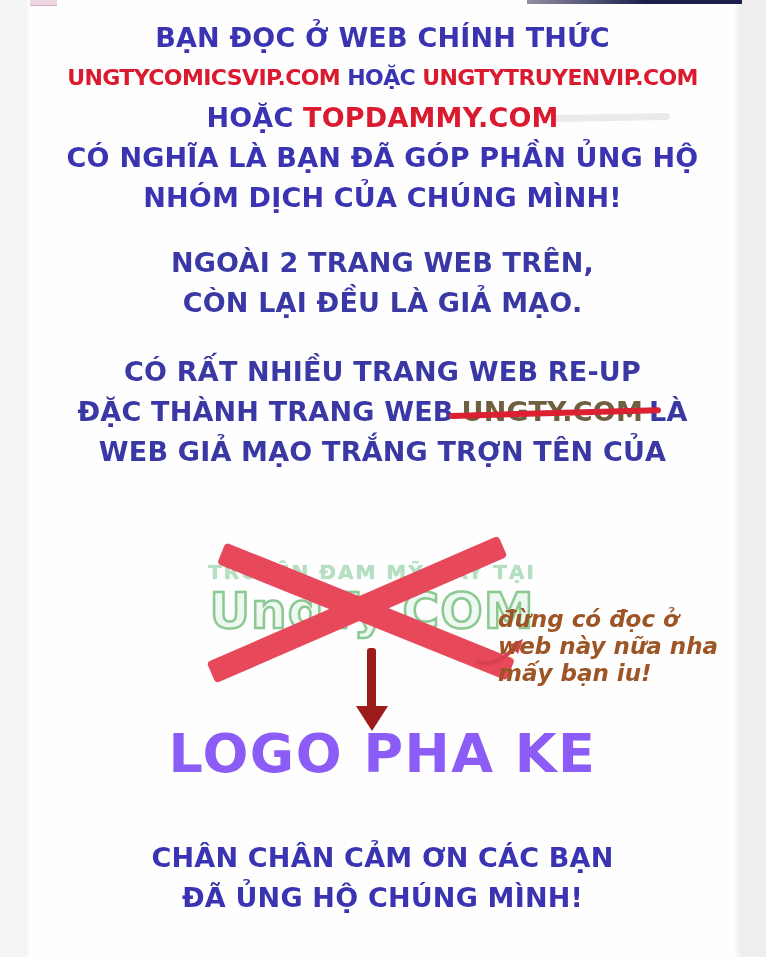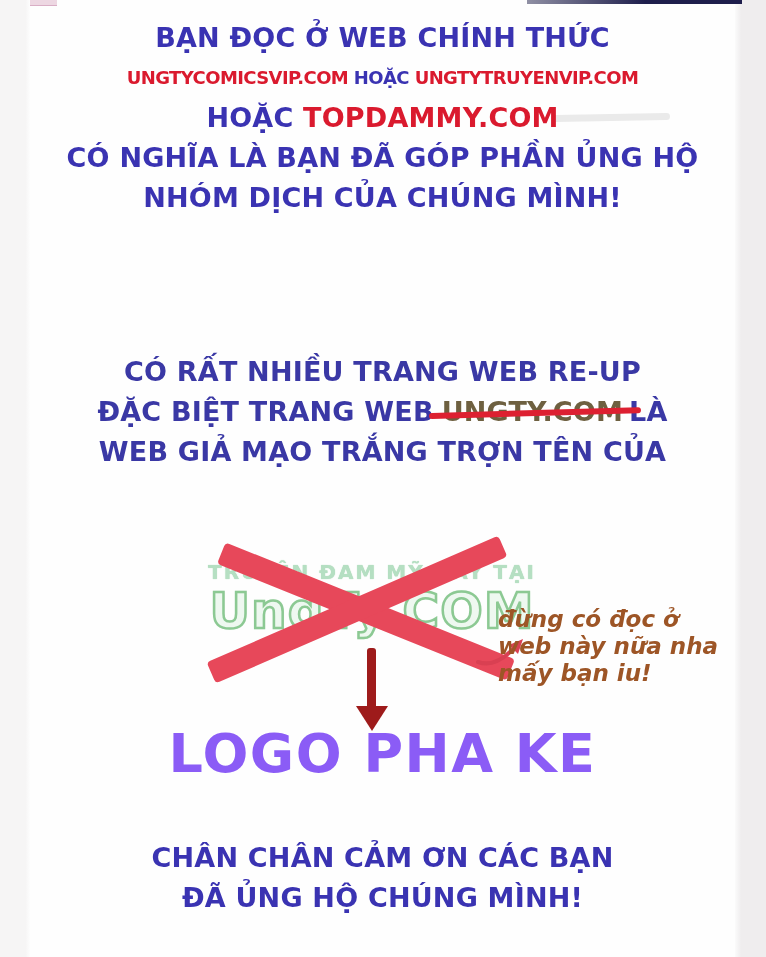--- a/index.html
+++ b/index.html
@@ -29,21 +29,21 @@
     background: #edd7e2; border-bottom: 1px solid #d9aec5;
   }
   .smudge {
     position: absolute; left: 552px; top: 114px; width: 118px; height: 7px;
     background: #eaeaea; border-radius: 4px; transform: rotate(-1deg);
   }
 
   .center-block { position: absolute; left: 30px; width: 705px; text-align: center; }
 
   .h-line { font-size: 27px; line-height: 40px; letter-spacing: 0.2px; white-space: nowrap; }
-  .h-line.domains { font-size: 18px; letter-spacing: -0.6px; text-align: center; }
+  .h-line.domains { font-size: 22px; letter-spacing: -0.6px; text-align: center; }
   .blue  { color: #3a33b2; }
   .navy  { color: #3a38a5; }
   .red   { color: #da1a2e; }
 
   .header  { top: 18px; }
   .notice  { top: 243px; }
   .warning { top: 352px; }
 
   .struck {
     position: relative; color: #6e6040; margin: 0 6px 0 8px; display: inline-block;
@@ -114,25 +114,29 @@
       <span class="red">UNGTYTRUYENVIP.COM</span>
     </div>
     <div class="h-line">
       <span class="blue">HOẶC </span>
       <span class="red">TOPDAMMY.COM</span>
     </div>
     <div class="h-line blue">CÓ NGHĨA LÀ BẠN ĐÃ GÓP PHẦN ỦNG HỘ</div>
     <div class="h-line blue">NHÓM DỊCH CỦA CHÚNG MÌNH!</div>
   </div>
 
+  <div class="center-block notice">
+    <div class="h-line navy">NGOÀI 2 TRANG WEB TRÊN,</div>
+    <div class="h-line navy">CÒN LẠI ĐỀU LÀ GIẢ MẠO.</div>
+  </div>
 
   <div class="center-block warning">
     <div class="h-line navy">CÓ RẤT NHIỀU TRANG WEB RE-UP</div>
     <div class="h-line navy">
-      <span>ĐẶC BIỆT TRANG WEB</span><span class="struck"><span>UNGTY.COM</span><span class="strike-bar"></span></span><span>LÀ</span>
+      <span>ĐẶC THÀNH TRANG WEB</span><span class="struck"><span>UNGTY.COM</span><span class="strike-bar"></span></span><span>LÀ</span>
     </div>
     <div class="h-line navy">WEB GIẢ MẠO TRẮNG TRỢN TÊN CỦA</div>
   </div>
 
   <div class="fake-logo">
     <div class="logo-tagline">TRUYỆN ĐAM MỸ HAY TẠI</div>
     <div class="logo-brand">UngTy.COM</div>
   </div>
   <div class="x-bar b1"></div>
   <div class="x-bar b2"></div>

